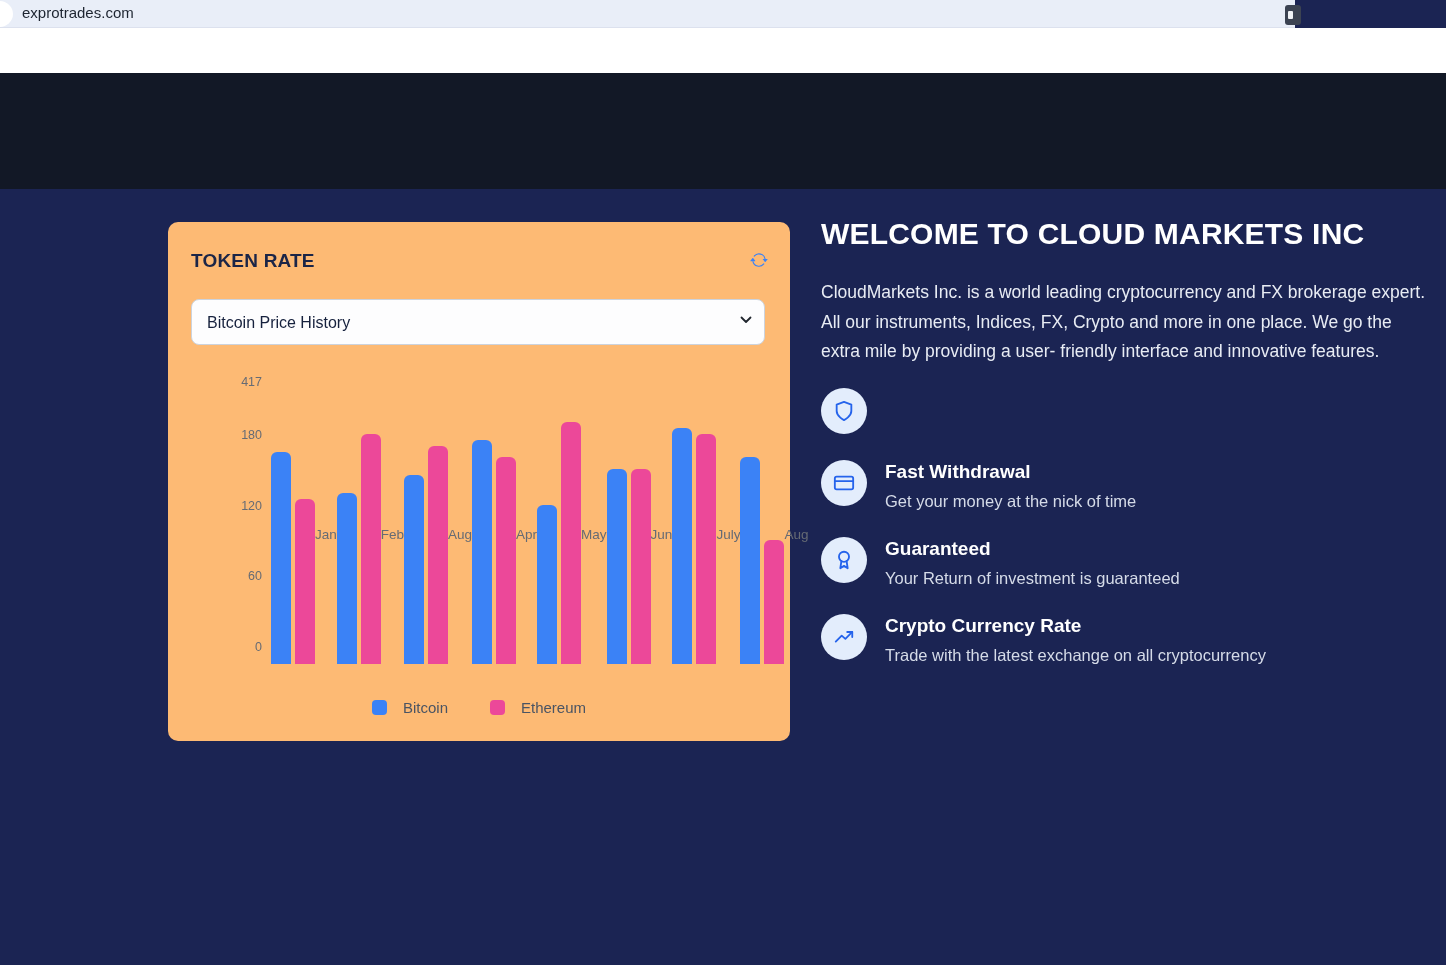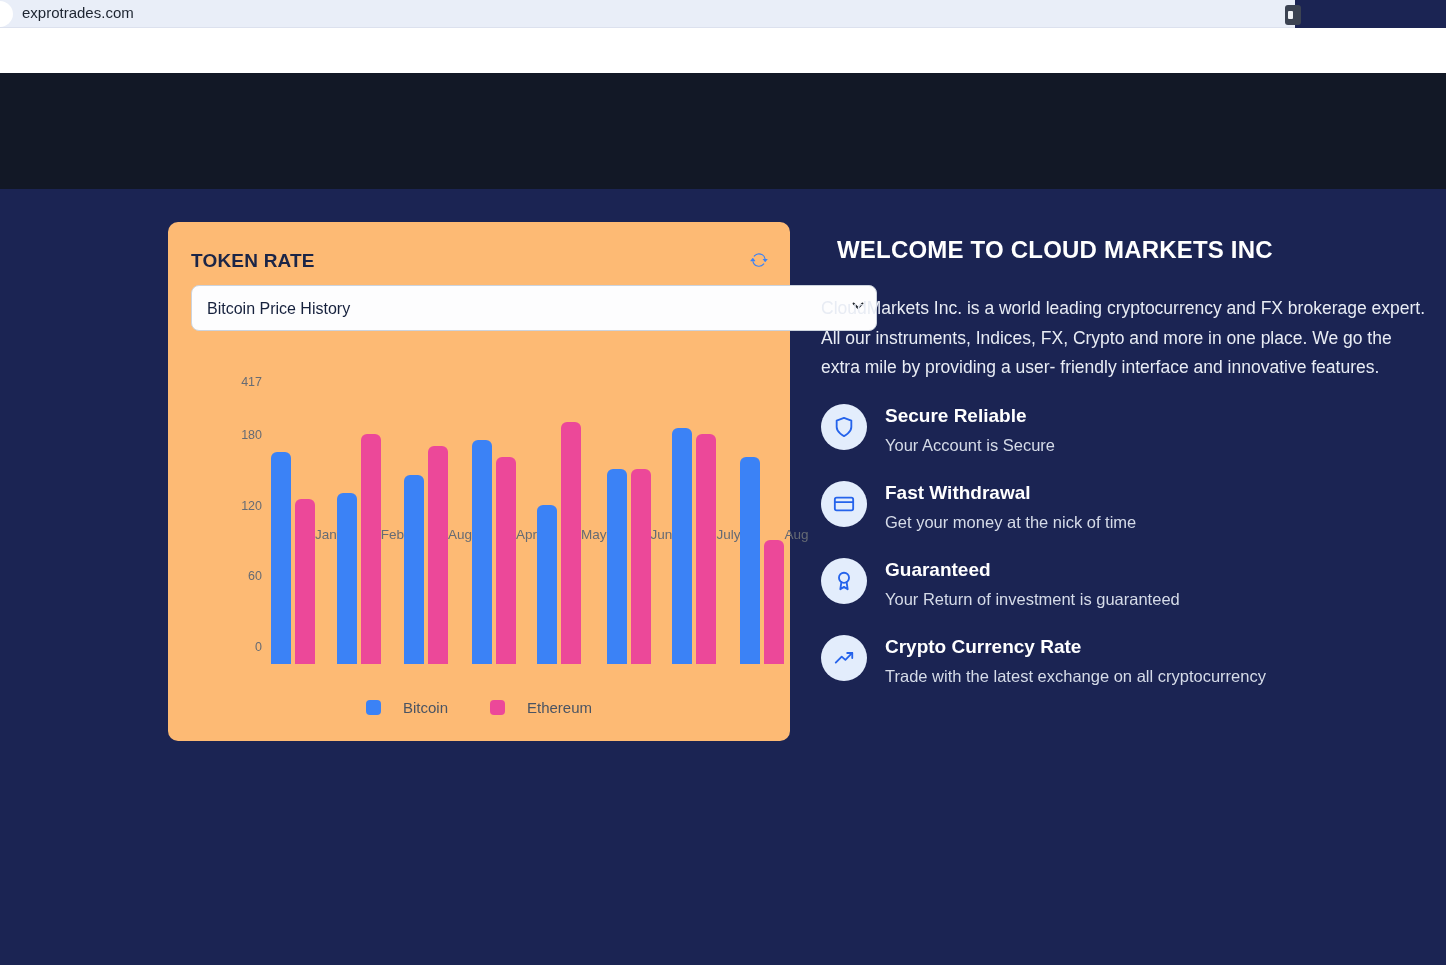--- a/index.html
+++ b/index.html
@@ -39,21 +39,21 @@
     background:#fdba74;border-radius:10px;
   }
   .card-title{
     position:absolute;left:23px;top:28px;
     font-size:19px;font-weight:bold;color:#1b2547;letter-spacing:.2px;
   }
   .refresh-btn{
     position:absolute;right:22px;top:29px;width:18px;height:18px;cursor:pointer;
     background:none;border:none;padding:0;
   }
-  .select-wrap{position:absolute;left:23px;top:63px;width:686px;height:46px;}
+  .select-wrap{position:absolute;left:23px;top:77px;width:574px;height:46px;}
   .token-select{
     -webkit-appearance:none;appearance:none;
     width:100%;height:100%;
     background:#fdfdfe;border:1px solid #ccd3dd;border-radius:8px;
     font-family:"Liberation Sans",sans-serif;font-size:16px;color:#16213d;
     padding:0 36px 0 15px;outline:none;
   }
   .select-chevron{position:absolute;right:13px;top:17px;pointer-events:none;line-height:0;}
 
   
@@ -67,28 +67,28 @@
     display:flex;
   }
   .bar-group{flex:1 1 0;display:flex;flex-direction:row;align-items:center;}
   .bars-row{height:265px;display:flex;align-items:flex-end;gap:4px;}
   .bar{width:20px;border-radius:6px 6px 0 0;}
   .x-label{margin-top:7px;font-size:13.5px;color:#666b74;}
   .chart-legend{
     position:absolute;left:0;bottom:25px;width:100%;
     display:flex;justify-content:center;gap:42px;
   }
-  .legend-item{display:flex;align-items:center;gap:22px;cursor:pointer;}
+  .legend-item{display:flex;align-items:center;gap:16px;cursor:pointer;}
   .legend-swatch{width:15px;height:15px;border-radius:4px;}
   .legend-label{font-size:15px;color:#4a5463;}
 
   
   .welcome{position:absolute;left:821px;top:26px;width:614px;color:#ffffff;}
   .welcome-heading{
-    margin:16px;font-size:24px;line-height:38px;font-weight:bold;color:#ffffff;letter-spacing:.2px;
+    margin:0;font-size:30px;line-height:38px;font-weight:bold;color:#ffffff;letter-spacing:.2px;
   }
   .welcome-paragraph{
     margin:25px 0 0 0;font-size:17.5px;line-height:29.5px;color:#e8ecf4;
   }
   .features{margin-top:21px;}
   .feature{display:flex;margin-bottom:26px;min-height:46px;}
   .feature-icon-circle{
     flex:0 0 46px;width:46px;height:46px;border-radius:50%;
     background:#e3edfc;display:flex;align-items:center;justify-content:center;
   }
@@ -213,24 +213,20 @@
     <p class="welcome-paragraph">CloudMarkets Inc. is a world leading cryptocurrency and FX brokerage expert. All our instruments, Indices, FX, Crypto and more in one place. We go the extra mile by providing a user- friendly interface and innovative features.</p>
 
     <div class="features">
 
       <div class="feature">
         <div class="feature-icon-circle">
           <svg width="22" height="22" viewBox="0 0 24 24" fill="none" stroke="#2563eb" stroke-width="2" stroke-linecap="round" stroke-linejoin="round">
             <path d="M12 22s8-4 8-10V5l-8-3-8 3v7c0 6 8 10 8 10z"></path>
           </svg>
         </div>
-        <div class="feature-text">
-          <div class="feature-title">Secure Reliable</div>
-          <div class="feature-subtitle">Your Account is Secure</div>
-        </div>
       </div>
 
       <div class="feature">
         <div class="feature-icon-circle">
           <svg width="22" height="22" viewBox="0 0 24 24" fill="none" stroke="#2563eb" stroke-width="2" stroke-linecap="round" stroke-linejoin="round">
             <rect x="2" y="5" width="20" height="14" rx="2"></rect>
               <line x1="2" y1="10" x2="22" y2="10"></line>
           </svg>
         </div>
         <div class="feature-text">

